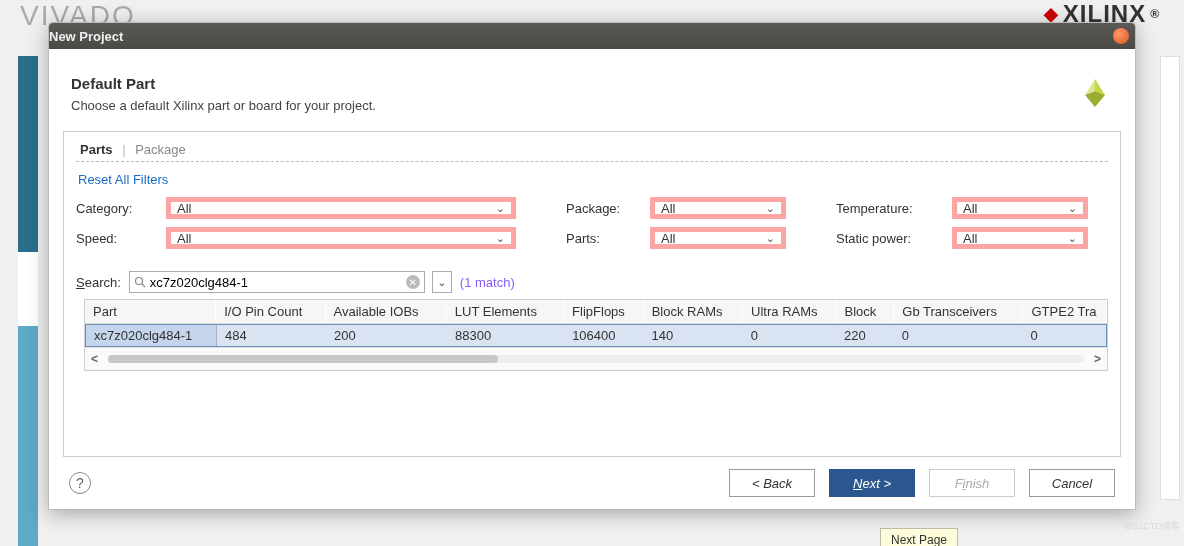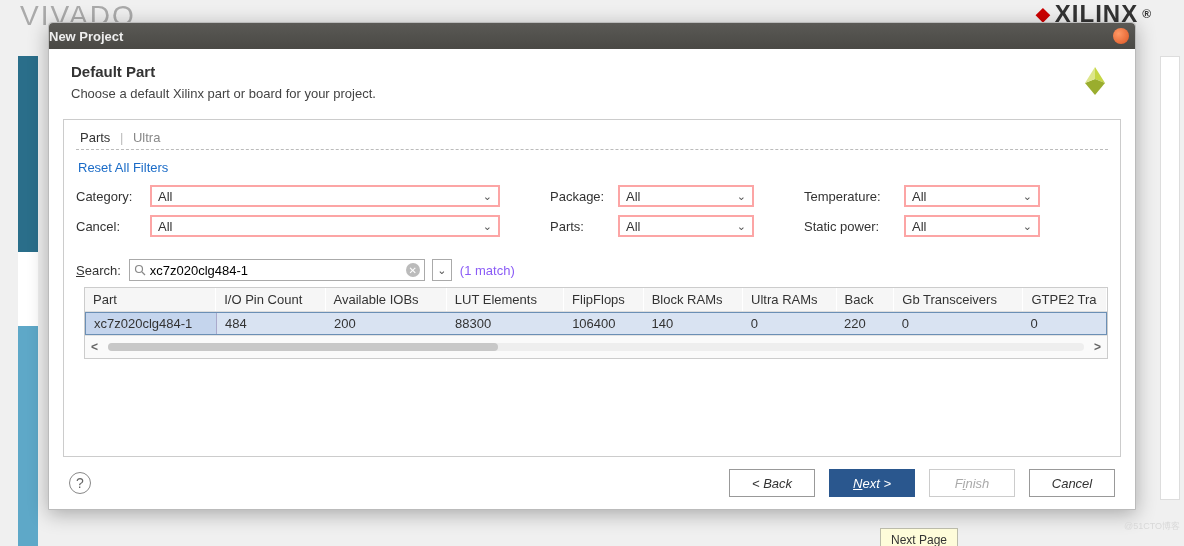--- a/index.html
+++ b/index.html
@@ -1,44 +1,44 @@
 <!DOCTYPE html>
 <html><head>
   <meta charset="utf-8">
   <style>
     * { box-sizing: border-box; margin: 0; padding: 0; }
     body { font-family: Arial, sans-serif; font-size: 13px; color: #333; background: #f0f0f0; width: 1184px; height: 546px; overflow: hidden; position: relative; }
-    .bg-top { position: absolute; top: 0; left: 0; right: 12px; height: 38px; display: flex; justify-content: space-between; align-items: flex-start; padding: 0 20px; color: #888; }
+    .bg-top { position: absolute; top: 0; left: 0; right: 4px; height: 38px; display: flex; justify-content: space-between; align-items: flex-start; padding: 0 20px; color: #888; }
     .bg-vivado { font-family: sans-serif; font-size: 28px; letter-spacing: 2px; color: #aaa; font-weight: 300; }
     .bg-xilinx { font-family: sans-serif; font-size: 24px; letter-spacing: 1px; color: #333; font-weight: 700; display: flex; align-items: center; gap: 4px; }
     .bg-xilinx-dot { color: #c00; font-size: 18px; }
     .bg-left { position: absolute; left: 18px; top: 56px; width: 20px; bottom: 0; background: linear-gradient(#2a6e8a 40%, #fff 40%, #fff 55%, #5ea8c8 55%); }
     .bg-right { position: absolute; right: 4px; top: 56px; width: 20px; bottom: 46px; background: #fff; border: 1px solid #ddd; }
     .dialog { position: absolute; left: 48px; top: 22px; width: 1088px; height: 488px; background: #fff; border: 1px solid #bbb; border-radius: 4px 4px 0 0; box-shadow: 0 4px 20px rgba(0,0,0,0.3); display: flex; flex-direction: column; }
     .titlebar { background: linear-gradient(#5a5955, #4a4945); height: 26px; display: flex; align-items: center; position: relative; border-radius: 4px 4px 0 0; }
     .titlebar-text { color: #eee; font-weight: bold; font-size: 13px; }
     .close-btn { position: absolute; right: 6px; top: 5px; width: 16px; height: 16px; background: radial-gradient(circle at 35% 35%, #ff9966, #dd5522); border-radius: 50%; cursor: pointer; }
-    .header { padding: 14px 22px 18px 22px; display: flex; justify-content: space-between; align-items: flex-start; }
+    .header { padding: 26px 22px 18px 22px; display: flex; justify-content: space-between; align-items: flex-start; }
     .header-left h2 { font-size: 15px; font-weight: bold; color: #333; margin-bottom: 6px; }
     .header-left p { font-size: 13px; color: #444; }
     .header-icon { width: 36px; height: 36px; }
     .content { margin: 0 14px; border: 1px solid #ccc; padding: 8px 12px 10px 12px; flex: 1; display: flex; flex-direction: column; }
     .tabs { border-bottom: 1px dashed #bbb; padding-bottom: 2px; margin-bottom: 8px; }
     .tab { display: inline-block; padding: 2px 4px; font-size: 13px; cursor: pointer; }
-    .tab.active { font-weight: normal; color: #333; }
+    .tab.active { font-weight: bold; color: #333; }
     .tab.inactive { color: #888; }
     .tab-sep { color: #bbb; margin: 0 2px; }
     .reset-link { color: #1a6bc7; font-size: 13px; cursor: pointer; margin: 2px 0 10px 2px; display: inline-block; }
     .filters { display: flex; gap: 50px; margin-bottom: 22px; }
     .filter-col { display: flex; flex-direction: column; gap: 8px; }
-    .filter-row { display: flex; align-items: center; gap: 8px; }
+    .filter-row { display: flex; align-items: center; gap: 24px; }
     .filter-label { width: 66px; text-align: left; font-size: 13px; }
     .filter-col:nth-child(2) .filter-label { width: 60px; }
     .filter-col:nth-child(3) .filter-label { width: 92px; }
-    .filter-select { border: 2px solid #fca5a5; background: #fff; height: 22px; padding: 0 6px; display: flex; align-items: center; justify-content: space-between; cursor: pointer; font-size: 13px; }
+    .filter-select { border: 5px solid #fca5a5; background: #fff; height: 22px; padding: 0 6px; display: flex; align-items: center; justify-content: space-between; cursor: pointer; font-size: 13px; }
     .fs-wide { width: 350px; }
     .fs-med { width: 136px; }
     .fs-med2 { width: 136px; }
     .chev { font-size: 11px; color: #555; }
     .search-row { display: flex; align-items: center; gap: 8px; margin-bottom: 6px; }
     .search-label { font-size: 13px; }
     .search-box { border: 1px solid #aaa; height: 22px; width: 296px; display: flex; align-items: center; padding: 0 4px; gap: 4px; }
     .search-box input { border: none; outline: none; flex: 1; font-size: 13px; }
     .clear-icon { width: 14px; height: 14px; background: #bbb; border-radius: 50%; color: #fff; font-size: 10px; display: flex; align-items: center; justify-content: center; cursor: pointer; }
     .search-drop { border: 1px solid #aaa; height: 22px; width: 20px; display: flex; align-items: center; justify-content: center; cursor: pointer; margin-left: -1px; }
@@ -94,36 +94,36 @@
       <path d="M18 4 L28 20 L18 16 Z" fill="#c5d645"></path>
       <path d="M18 16 L28 20 L18 32 L8 20 Z" fill="#9aad2e"></path>
       <path d="M18 4 L18 16 L8 20 Z" fill="#dde68a"></path>
     </svg>
   </div>
 
   <div class="content">
     <div class="tabs">
       <span class="tab active">Parts</span>
       <span class="tab-sep">|</span>
-      <span class="tab inactive">Ultra</span>
+      <span class="tab inactive">Package</span>
     </div>
 
     <a class="reset-link">Reset All Filters</a>
 
     <div class="filters">
       <div class="filter-col">
         <div class="filter-row">
           <span class="filter-label">Category:</span>
           <div class="filter-select fs-wide">
             <span>All</span>
             <span class="chev">⌄</span>
           </div>
         </div>
         <div class="filter-row">
-          <span class="filter-label">Cancel:</span>
+          <span class="filter-label">Speed:</span>
           <div class="filter-select fs-wide">
             <span>All</span>
             <span class="chev">⌄</span>
           </div>
         </div>
       </div>
       <div class="filter-col">
         <div class="filter-row">
           <span class="filter-label">Package:</span>
           <div class="filter-select fs-med">
@@ -175,21 +175,21 @@
 
     <div class="table-wrap">
       <div class="table-header">
         <div class="th c1">Part</div>
         <div class="th c2">I/O Pin Count</div>
         <div class="th c3">Available IOBs</div>
         <div class="th c4">LUT Elements</div>
         <div class="th c5">FlipFlops</div>
         <div class="th c6">Block RAMs</div>
         <div class="th c7">Ultra RAMs</div>
-        <div class="th c8">Back</div>
+        <div class="th c8">Block</div>
         <div class="th c9">Gb Transceivers</div>
         <div class="th c10">GTPE2 Tra</div>
       </div>
       <div class="table-row">
         <div class="td first c1">xc7z020clg484-1</div>
         <div class="td c2">484</div>
         <div class="td c3">200</div>
         <div class="td c4">88300</div>
         <div class="td c5">106400</div>
         <div class="td c6">140</div>

